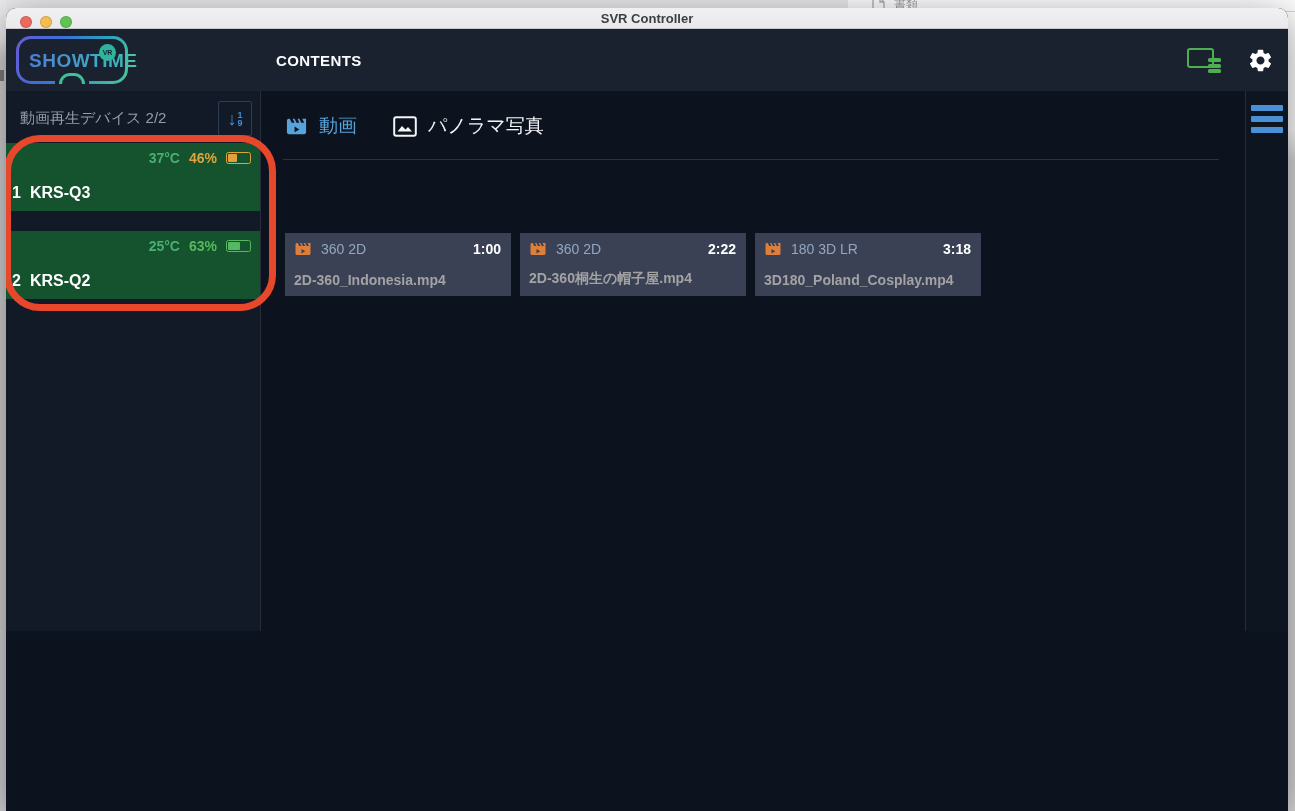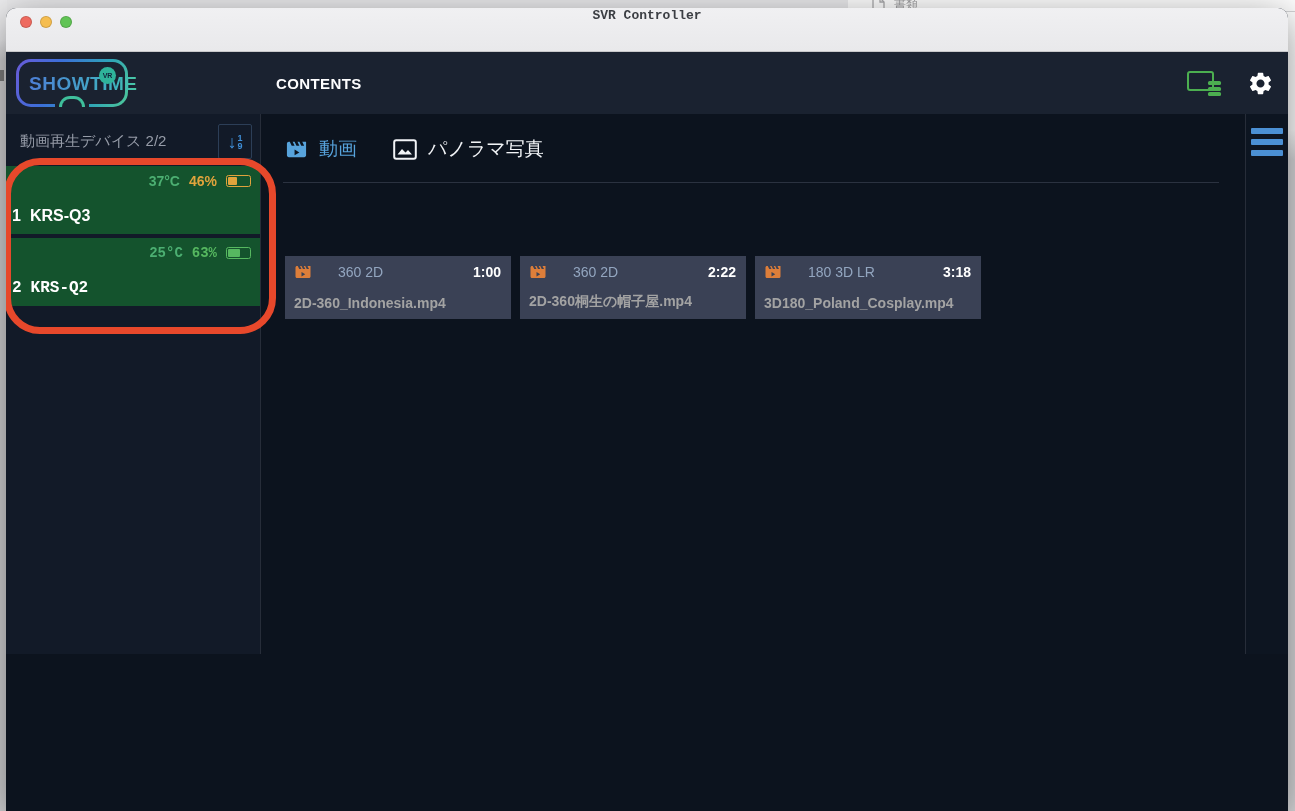--- a/index.html
+++ b/index.html
@@ -20,23 +20,23 @@
     background:#fdfdfd; border-bottom:1px solid #d4d4d6; z-index:0; overflow:hidden; }
   .bg-doc-frag { position:absolute; left:24px; top:-4px; display:flex; align-items:center; gap:9px; color:#9a9a9c; font-size:12px; }
   .bg-doc-frag svg { stroke:#a8a8aa; }
 
   
   .window { position:absolute; left:6px; top:8px; width:1282px; height:803px;
     border-radius:10px 10px 0 0; overflow:hidden; z-index:1;
     box-shadow:0 10px 40px rgba(0,0,0,.45); background:#0c131e; }
 
   
-  .titlebar { height:44px; background:linear-gradient(#f0f0f2,#e9e9eb);
+  .titlebar { height:21px; background:linear-gradient(#f0f0f2,#e9e9eb);
     border-bottom:1px solid #c8c8ca; position:relative;
-    display:flex; align-items:flex-start; justify-content:center;font-family:Liberation Mono, monospace; }
+    display:flex; align-items:center; justify-content:center; }
   .titlebar-title { font-size:13px; font-weight:bold; color:#3b3e43; }
   .traffic { position:absolute; left:14px; top:8px; display:flex; gap:8px; }
   .tl { width:12px; height:12px; border-radius:50%; border:.5px solid rgba(0,0,0,.15); }
   .tl-red { background:#ee6a5f; } .tl-yellow { background:#f5bd4f; } .tl-green { background:#61c455; }
 
   
   .appbar { height:62px; background:#1a2230; position:relative; display:flex; align-items:center; }
   .contents-title { position:absolute; left:270px; color:#fdfdfe; font-size:15px; font-weight:bold; letter-spacing:.4px; }
 
   
@@ -73,21 +73,21 @@
   .sidebar-header { position:absolute; left:14px; top:18px; color:#969ca8; font-size:15px; }
   .sort-btn { position:absolute; right:8px; top:10px; width:34px; height:35px;
     border:1px solid #2c3e57; border-radius:2px; display:flex; align-items:center; justify-content:center;
     color:#3f8fd8; background:transparent; cursor:pointer; }
   .sort-arrow { font-size:18px; font-weight:bold; line-height:1; }
   .sort-nums { display:flex; flex-direction:column; font-size:9px; font-weight:bold; line-height:8px; margin-left:1px; }
 
   .device-list { position:absolute; top:52px; left:0; width:100%; }
   .device-row { height:68px; background:#14532d; padding:7px 9px 9px 6px;
     display:flex; flex-direction:column; justify-content:space-between; cursor:pointer; }
-  .device-row + .device-row { margin-top:4px;font-family:Liberation Mono, monospace; }
+  .device-row + .device-row { margin-top:20px; }
   .device-stats { display:flex; justify-content:flex-end; align-items:center; gap:9px; font-size:14px; font-weight:bold; }
   .device-name { color:#ffffff; font-size:16px; font-weight:bold; display:flex; gap:9px; }
   .battery { position:relative; width:25px; height:12px; border:1.5px solid; border-radius:2.5px; }
   .battery:after { content:""; position:absolute; right:-4px; top:2.5px; width:2.5px; height:5px; border-radius:0 2px 2px 0; background:inherit; }
   .battery-fill { position:absolute; left:1px; top:1px; bottom:1px; border-radius:1px; }
 
   .annotation { position:absolute; left:-2px; top:44px; width:272px; height:176px;
     border:7px solid #e7482b; border-radius:36px; z-index:5; pointer-events:none; }
 
   
@@ -98,21 +98,21 @@
   .tabs-divider { position:absolute; top:68px; left:22px; right:26px; height:1px; background:#2b3240; }
 
   .search { position:absolute; left:24px; top:94px; width:419px; height:31px;
     background:#0e1626; border:1px solid #3a455d; border-radius:3px; color:#e8ecf2;
     font-size:14px; padding:0 11px; outline:none; font-family:inherit; }
   .search::placeholder { color:#7f899c; }
 
   .cards { position:absolute; left:24px; top:142px; display:flex; gap:9px; }
   .card { width:226px; height:63px; background:#3a4155; padding:7px 10px 8px 9px;
     display:flex; flex-direction:column; justify-content:space-between; cursor:pointer; }
-  .card-top { display:flex; align-items:center; gap:26px; }
+  .card-top { display:flex; align-items:center; gap:9px; }
   .card-type { color:#93a6c0; font-size:14px; flex:1; }
   .card-duration { color:#ffffff; font-size:14px; font-weight:bold; }
   .card-file { color:#a3a3a3; font-size:14px; font-weight:bold; white-space:nowrap; }
 
   
   .hamburger { position:absolute; left:5px; top:14px; width:32px; display:flex; flex-direction:column; gap:5px; cursor:pointer; }
   .hamburger span { height:6px; background:#4b90d4; border-radius:1px; }
 </style>
 </head>
 <body>

